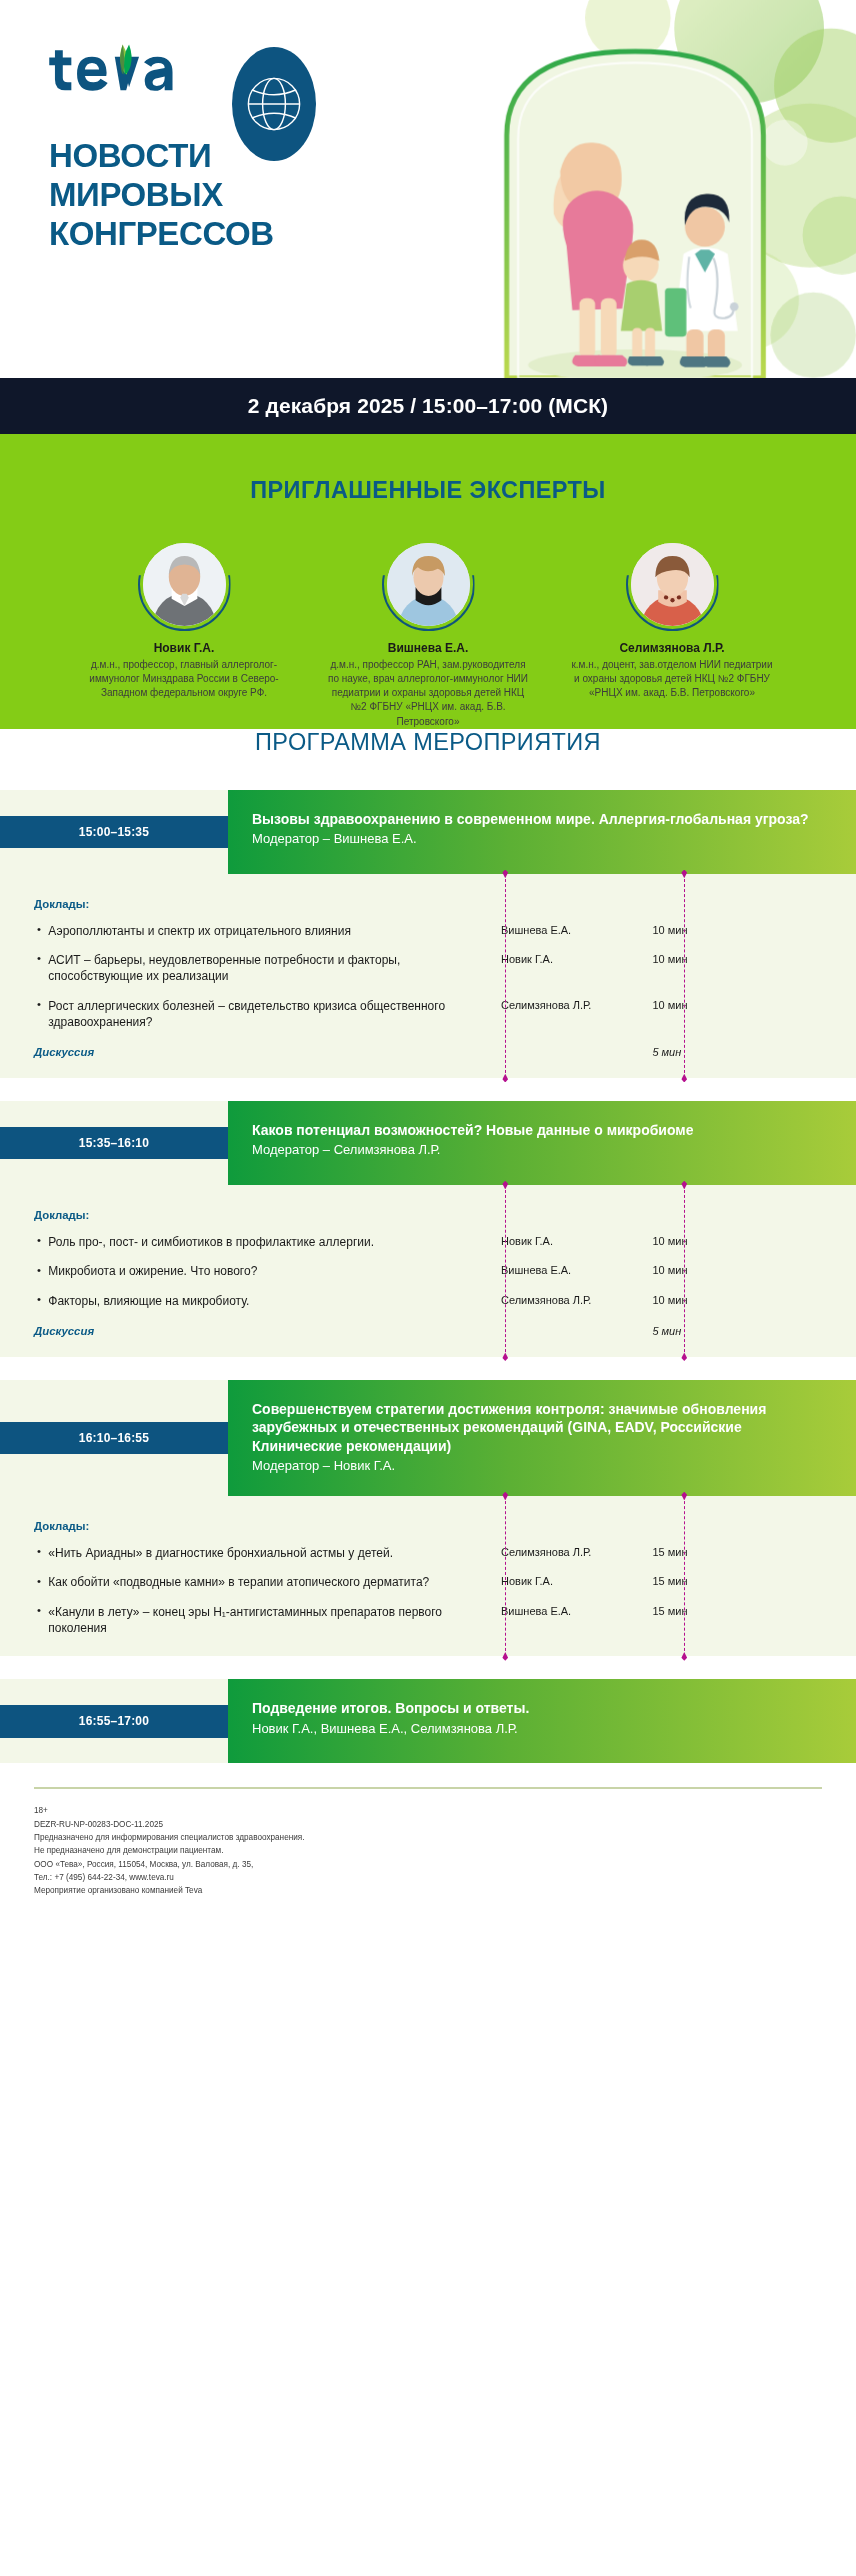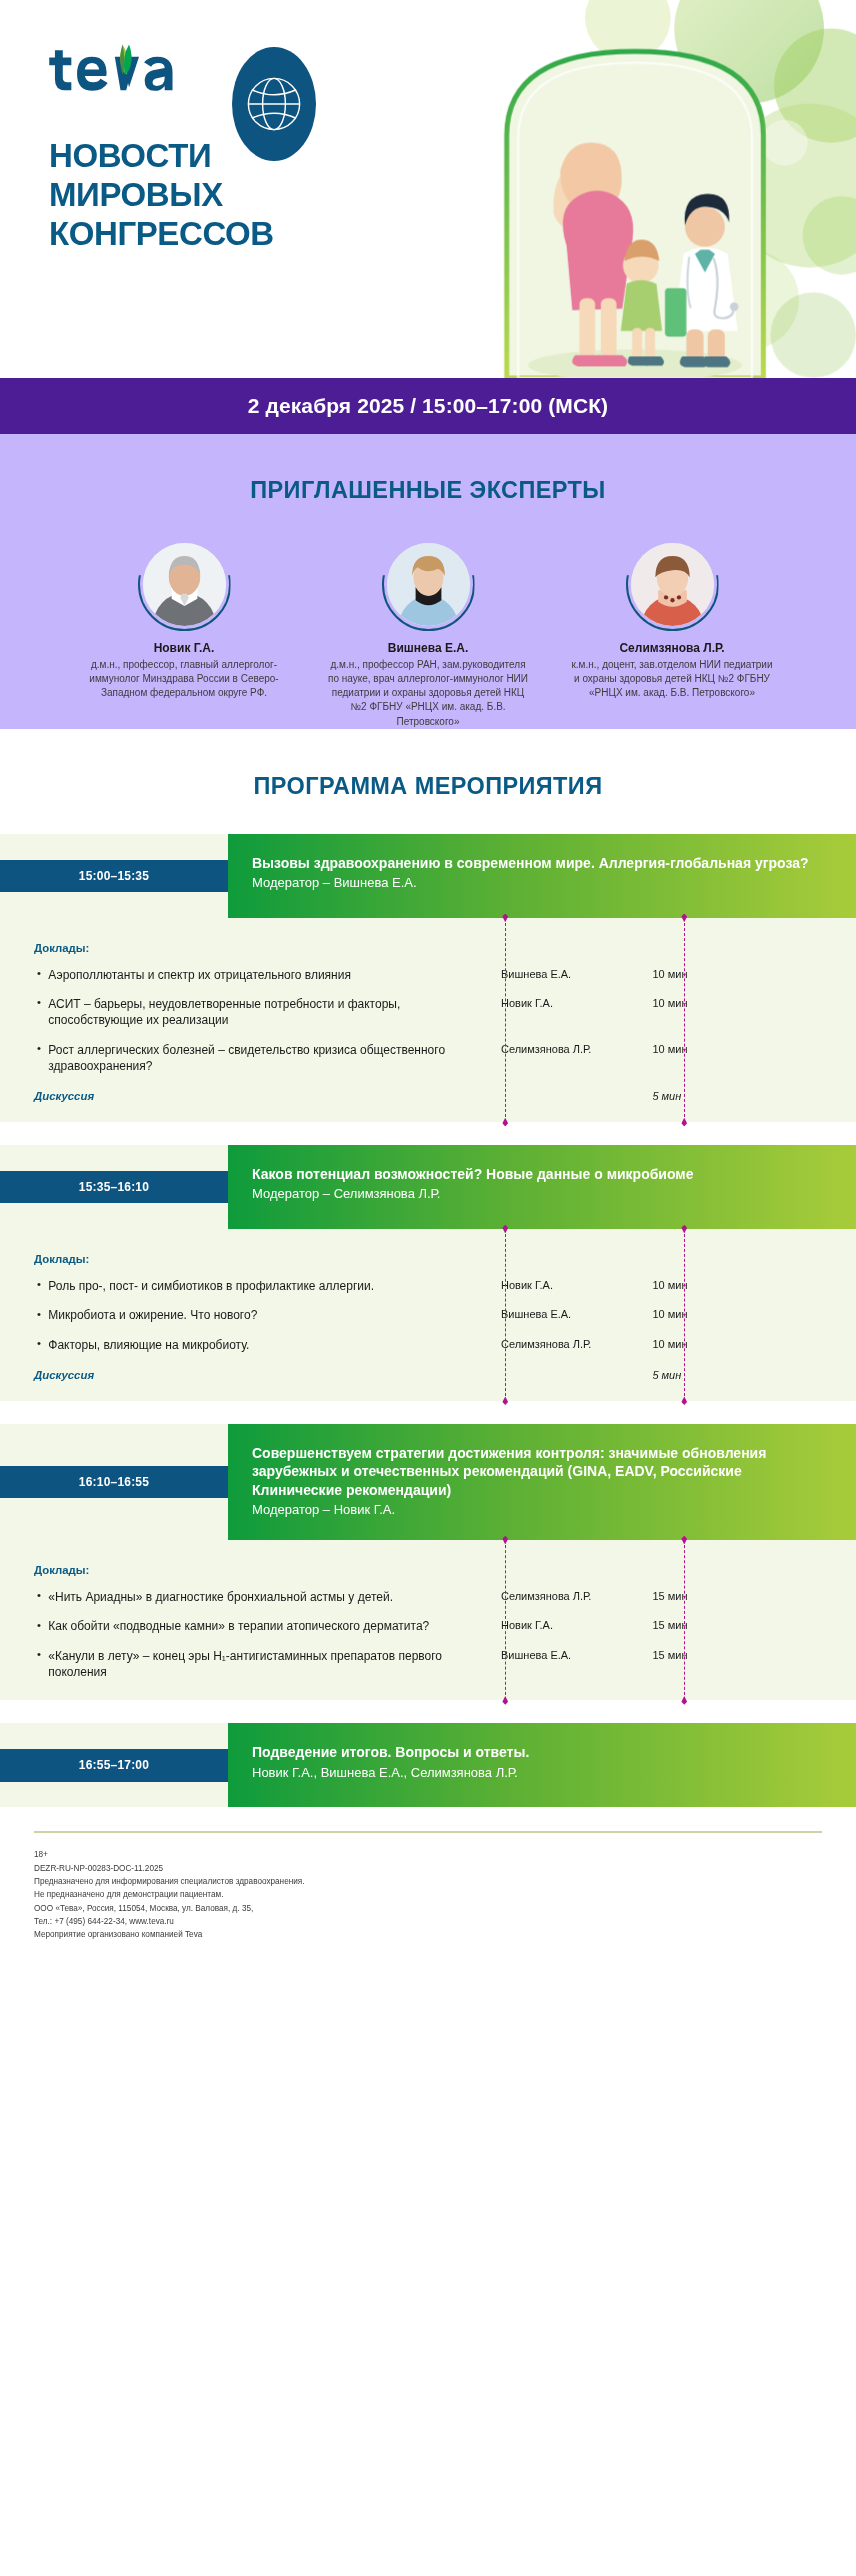--- a/index.html
+++ b/index.html
@@ -48,37 +48,37 @@
     font-weight: bold;
     line-height: 1.18;
     letter-spacing: -0.4px;
     width: 400px;
   }
 
   
   .date-banner {
     width: 856px;
     height: 56px;
-    background: #4c1d95;
+    background: #0f172a;
     display: flex;
     align-items: center;
     justify-content: center;
   }
   .date-banner-text {
     color: #ffffff;
     font-size: 21px;
     font-weight: bold;
     letter-spacing: 0.1px;
   }
 
   
   .experts-section {
     width: 856px;
     padding-top: 43px;
-    background: #c4b5fd;
+    background: #84cc16;
   }
   .experts-heading {
     text-align: center;
     color: #0a5a86;
     font-size: 23.5px;
     font-weight: bold;
     letter-spacing: 0.4px;
     margin-bottom: 34px;
   }
   .experts-row {
@@ -123,23 +123,22 @@
     font-size: 10px;
     line-height: 1.42;
     padding: 0 4.3px;
   }
 
   
   .program-heading {
     text-align: center;
     color: #0a5a86;
     font-size: 23.5px;
-    font-weight: bold;
+    font-weight: normal;
     letter-spacing: 0.4px;
-    margin-top: 44px;
     margin-bottom: 34px;
   }
 
   .session {
     position: relative;
     width: 856px;
     background: #f3f7e8;
     margin-bottom: 23px;
   }
   .session.last { margin-bottom: 0; }

